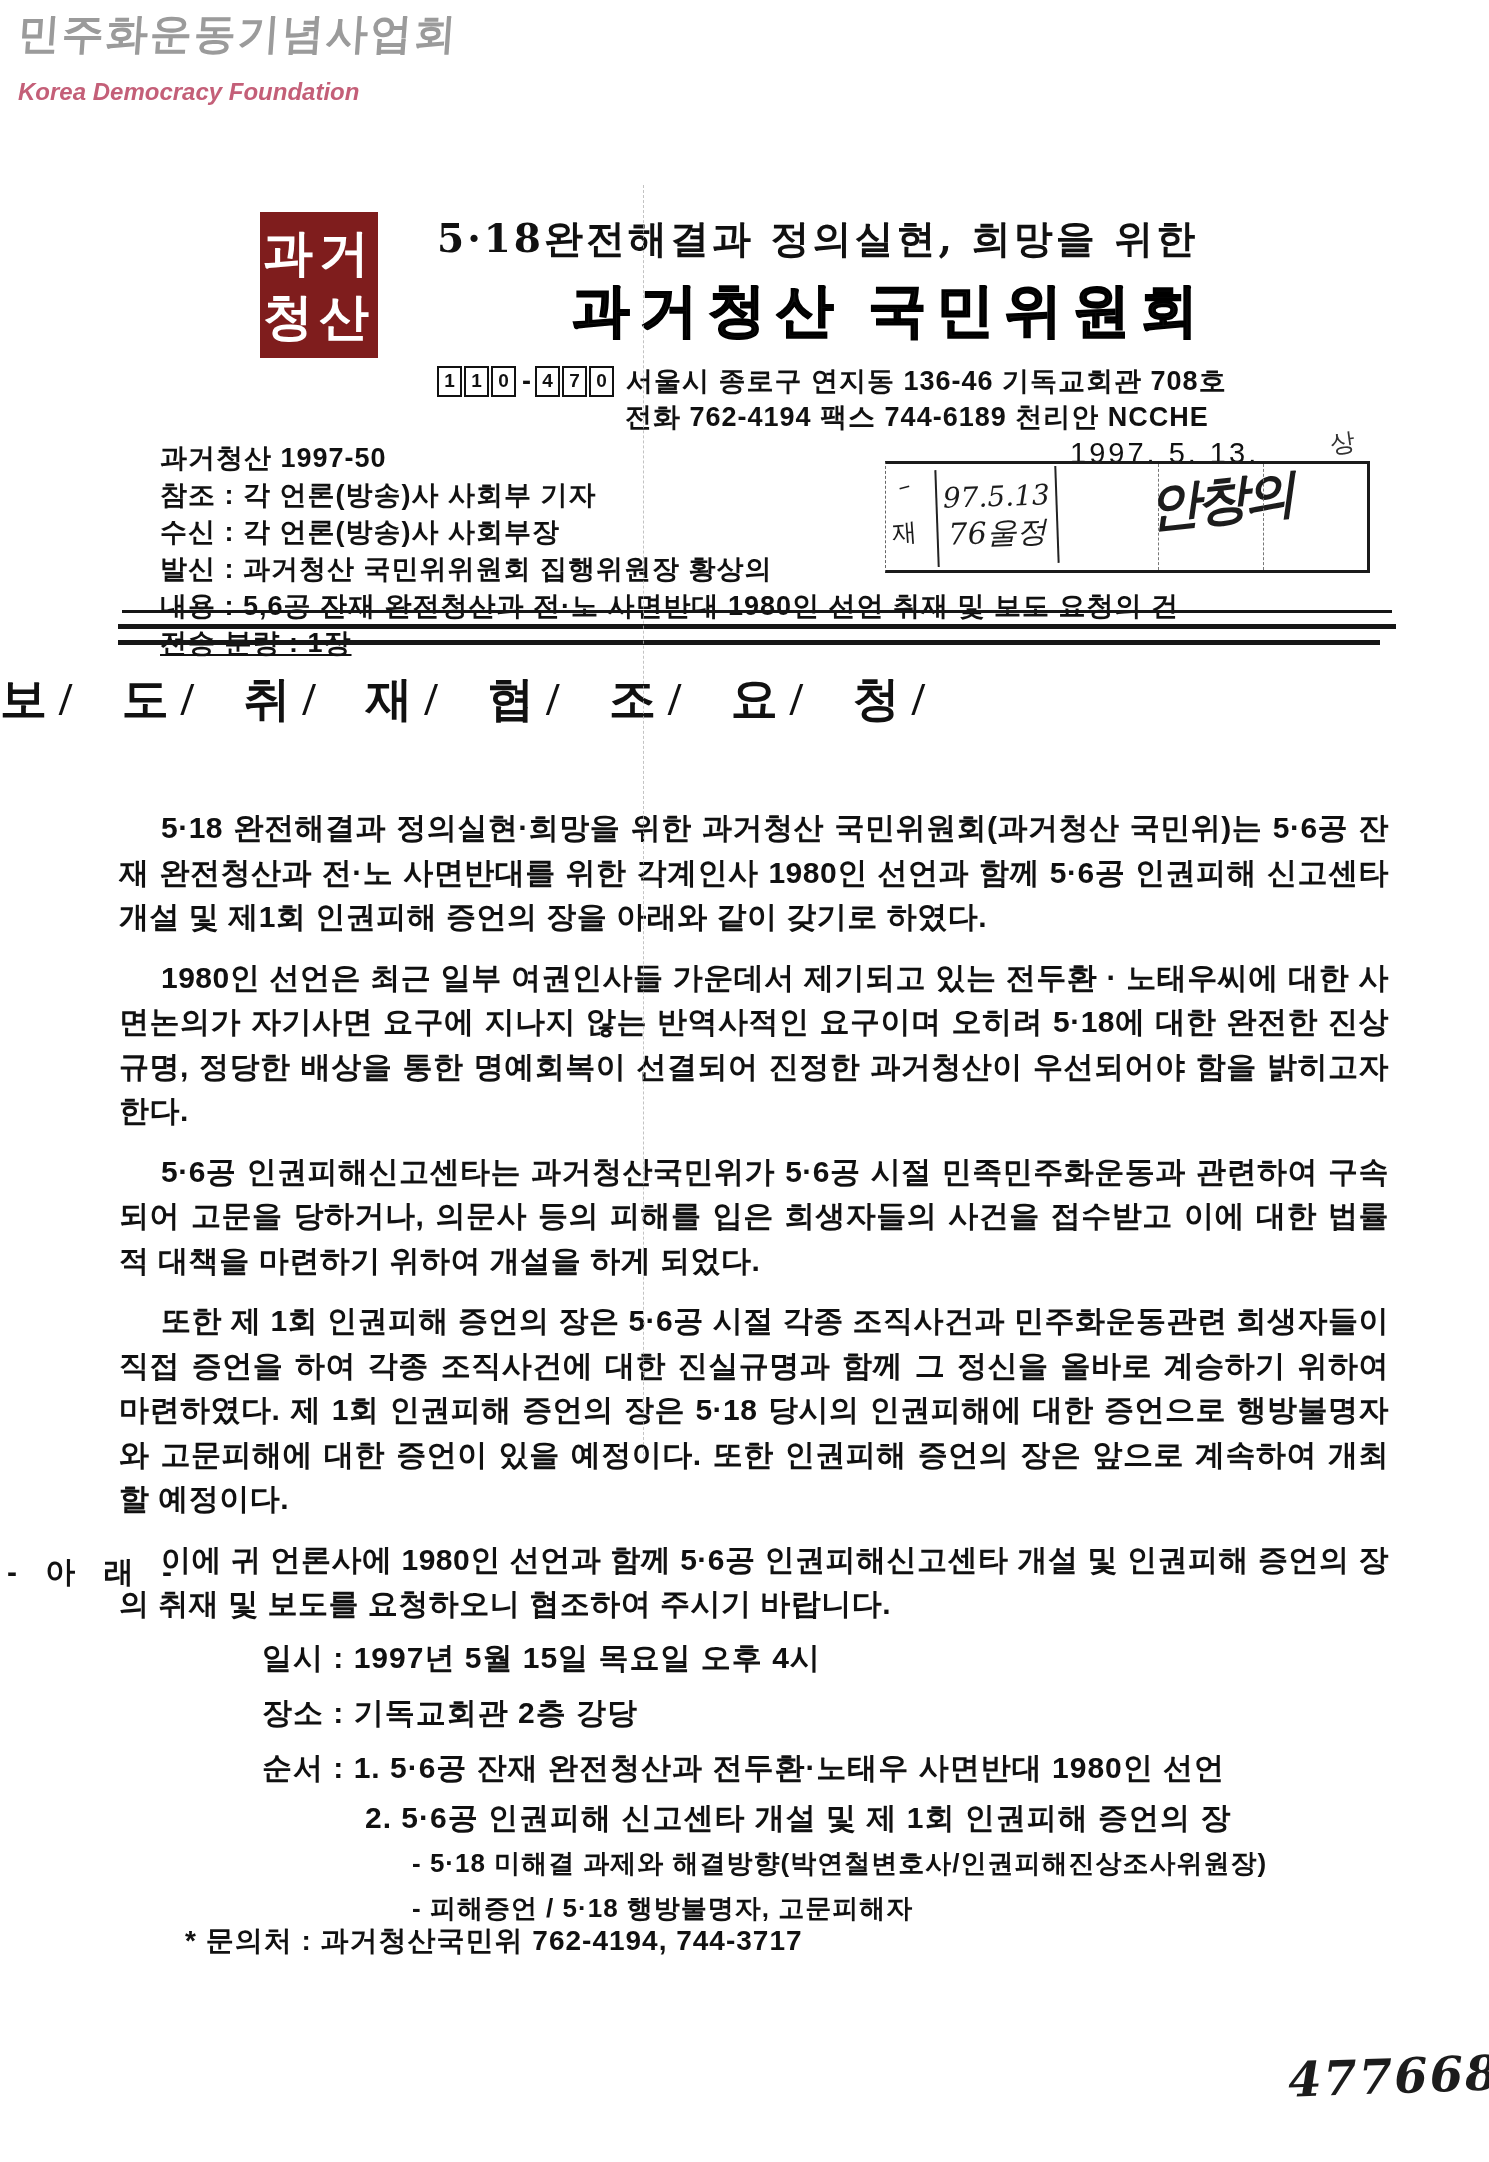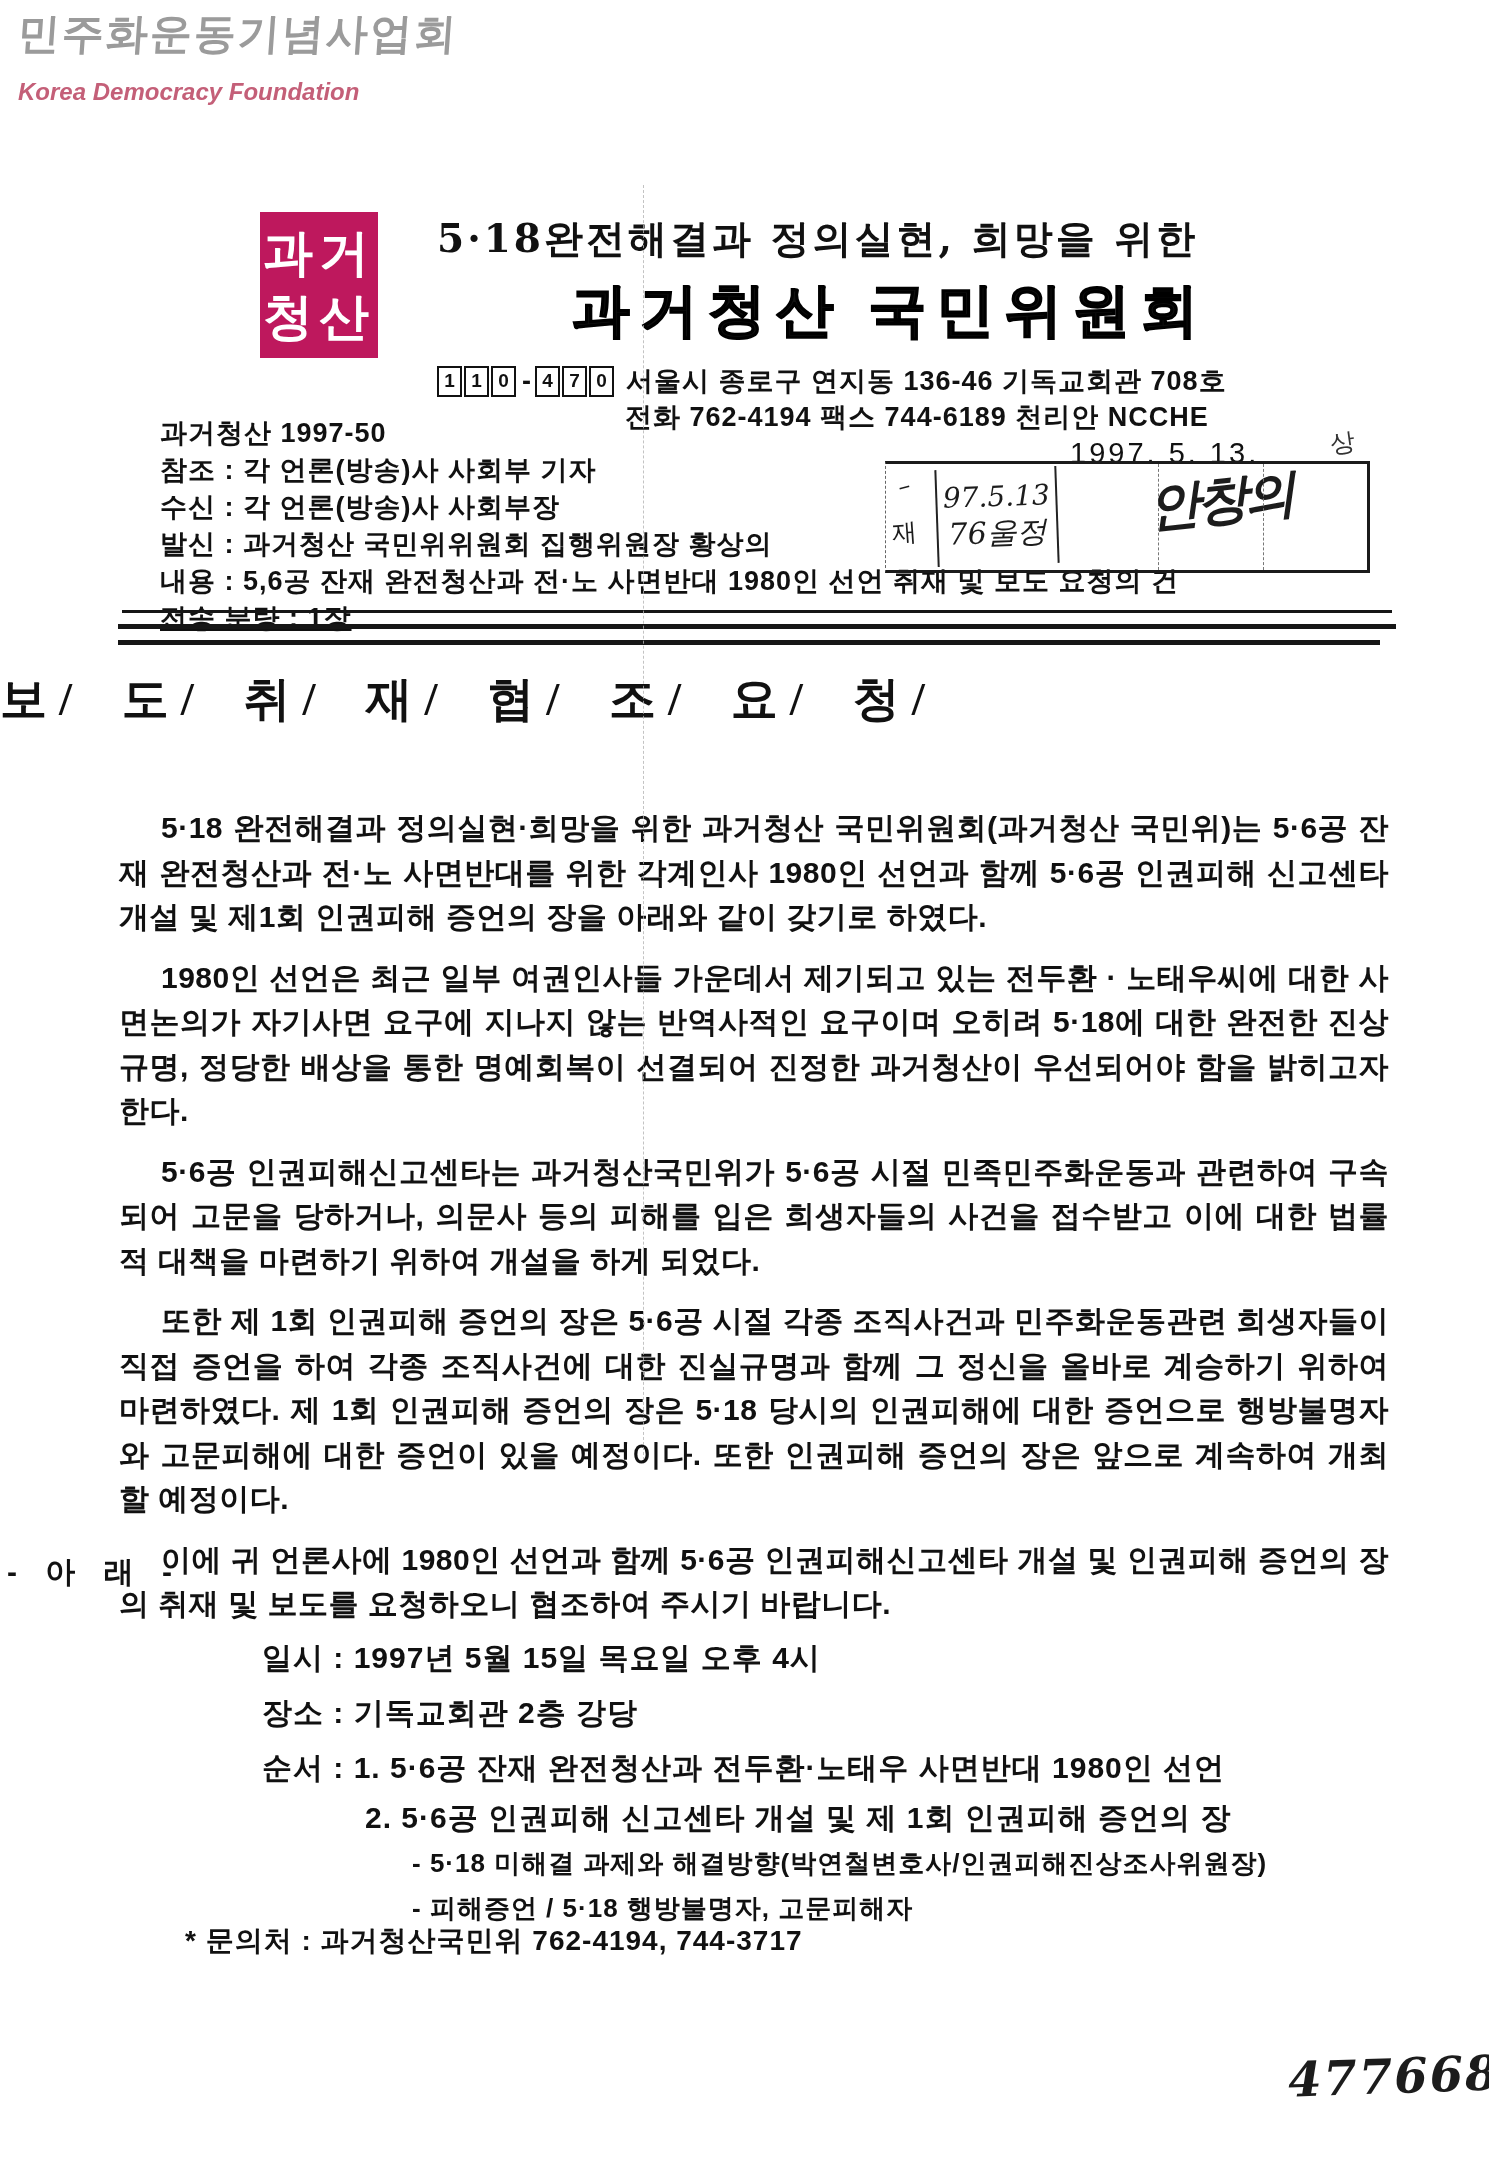--- a/index.html
+++ b/index.html
@@ -18,21 +18,21 @@
     font-size:42px;font-weight:700;color:#9b9b9b;
     letter-spacing:2px;transform:skewX(-4deg);
   }
   .kdf-en{
     font-size:24px;font-weight:700;font-style:italic;color:#c45f78;
     margin-top:16px;letter-spacing:0px;
   }
   
   .seal{
     position:absolute;left:260px;top:212px;width:118px;height:146px;
-    background:#be185d;color:#fff;
+    background:#7f1d1d;color:#fff;
     display:flex;flex-direction:column;align-items:center;justify-content:center;
     font-family:"DejaVu Serif",serif;font-weight:700;font-size:50px;line-height:64px;
     letter-spacing:6px;
   }
   .slogan{
     position:absolute;left:437px;top:212px;width:800px;
     font-size:39px;font-weight:700;letter-spacing:3px;
     font-family:"DejaVu Serif",serif;
   }
   .orgname{
@@ -51,21 +51,21 @@
     font-size:19px;font-weight:700;
   }
   .postal-dash{margin:0 4px;font-weight:700;}
   .addr{margin-left:10px;letter-spacing:1px;}
   .phone-row{
     position:absolute;left:625px;top:399px;
     font-size:27px;font-weight:700;letter-spacing:1px;
   }
   
   .meta{
-    position:absolute;left:160px;top:415px;width:1260px;
+    position:absolute;left:160px;top:440px;width:1260px;
     font-size:27px;font-weight:700;line-height:37px;letter-spacing:1px;
     white-space:nowrap;
   }
   .meta-pages{display:inline-block;text-decoration:underline;}
   .date{
     position:absolute;left:1070px;top:437px;
     font-size:29px;font-weight:400;letter-spacing:3px;
   }
   .hand{color:#1c1c1c;font-family:"DejaVu Serif",serif;}
   .stamp-mark{

